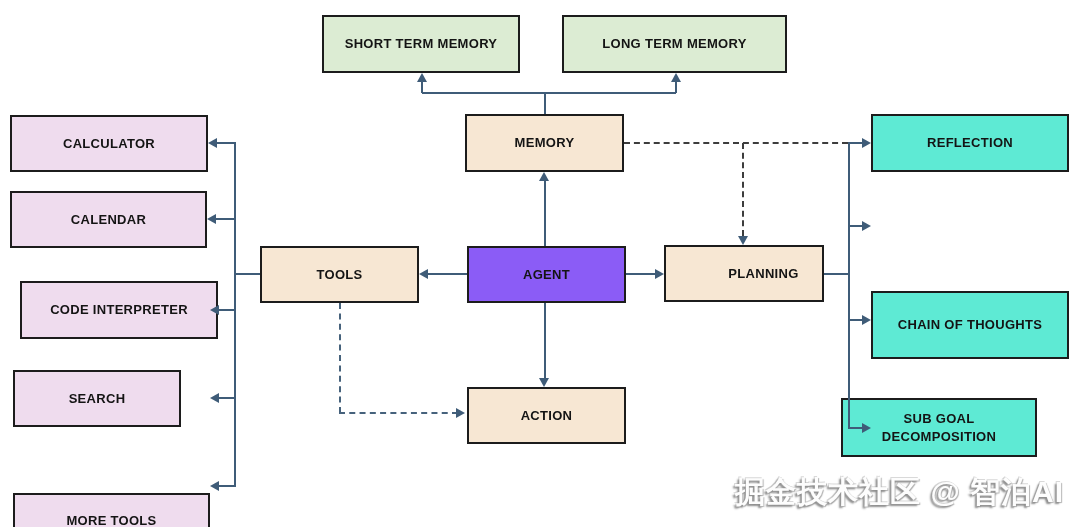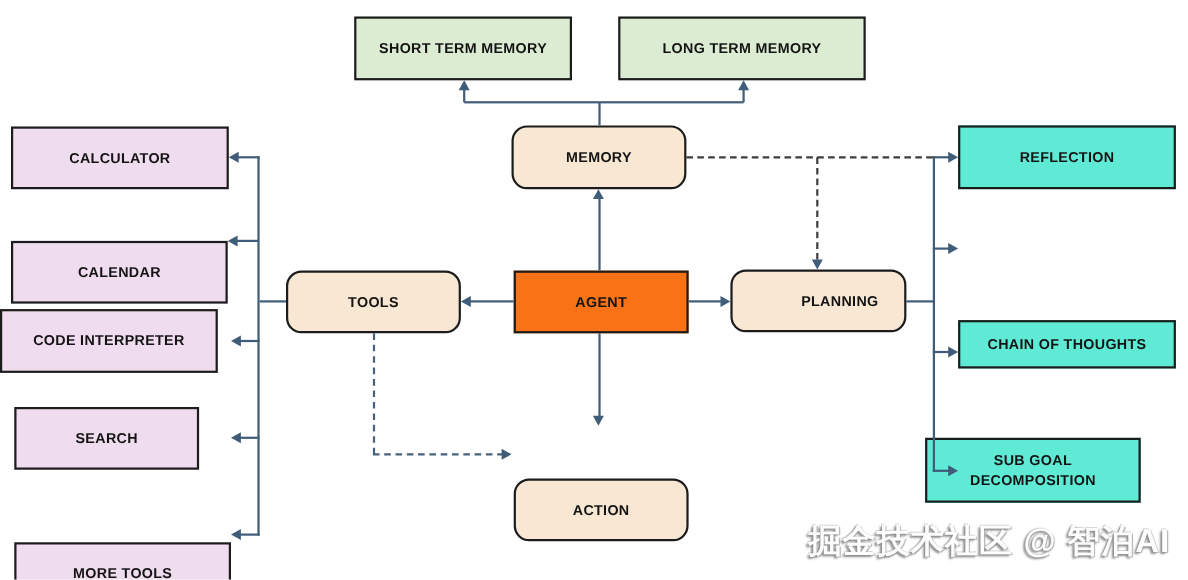--- a/index.html
+++ b/index.html
@@ -13,22 +13,22 @@
     position:relative;width:1080px;height:527px;background:#ffffff;
     font-family:"Liberation Sans","DejaVu Sans",sans-serif;overflow:hidden;
   }
   .node{
     position:absolute;border:2px solid var(--border);box-sizing:border-box;
     display:flex;align-items:center;justify-content:center;text-align:center;
     font-weight:bold;font-size:13px;letter-spacing:.3px;color:#141414;
   }
   .node span{white-space:pre-line;line-height:1.35;}
   .green {background:#dcecd3;}
-  .peach {background:#f7e7d3;border-radius:14px;}
-  .blue  {background:#f97316;}
+  .peach {background:#f7e7d3;}
+  .blue  {background:#8b5cf6;}
   .purple{background:#efdcee;}
   .gray  {background:#5eead4;}
   .hl{position:absolute;height:2px;background:var(--arrow);}
   .vl{position:absolute;width:2px;background:var(--arrow);}
   .hd{position:absolute;height:0;border-top:2px dashed var(--dash-dark);}
   .vd{position:absolute;width:0;border-left:2px dashed var(--dash-dark);}
   .hd.bluedash{border-top-color:var(--dash-blue);}
   .vd.bluedash{border-left-color:var(--dash-blue);}
   .ah{position:absolute;width:0;height:0;}
   .ah.up   {border-left:5px solid transparent;border-right:5px solid transparent;border-bottom:9px solid var(--arrow);}
@@ -57,44 +57,44 @@
     </div>
   <div class="node blue" style="left:467px;top:246px;width:159px;height:57px;">
       <span>AGENT</span>
     </div>
   <div class="node peach" style="left:260px;top:246px;width:159px;height:57px;">
       <span>TOOLS</span>
     </div>
   <div class="node peach" style="left:664px;top:245px;width:160px;height:57px;padding-left:39px;">
       <span>PLANNING</span>
     </div>
-  <div class="node peach" style="left:467px;top:387px;width:159px;height:57px;margin-top:48px;">
+  <div class="node peach" style="left:467px;top:387px;width:159px;height:57px;">
       <span>ACTION</span>
     </div>
 
   <div class="node purple" style="left:10px;top:115px;width:198px;height:57px;">
       <span>CALCULATOR</span>
     </div>
-  <div class="node purple" style="left:10px;top:191px;width:197px;height:57px;margin-top:28px;">
+  <div class="node purple" style="left:10px;top:191px;width:197px;height:57px;">
       <span>CALENDAR</span>
     </div>
-  <div class="node purple" style="left:0;top:281px;width:198px;height:58px;">
+  <div class="node purple" style="left:20px;top:281px;width:198px;height:58px;">
       <span>CODE INTERPRETER</span>
     </div>
   <div class="node purple" style="left:13px;top:370px;width:168px;height:57px;">
       <span>SEARCH</span>
     </div>
   <div class="node purple" style="left:13px;top:457px;width:197px;height:56px;margin-top:36px;">
       <span>MORE TOOLS</span>
     </div>
 
   <div class="node gray" style="left:871px;top:114px;width:198px;height:58px;">
       <span>REFLECTION</span>
     </div>
-  <div class="node gray" style="left:871px;top:291px;width:198px;height:44px;">
+  <div class="node gray" style="left:871px;top:291px;width:198px;height:68px;">
       <span>CHAIN OF THOUGHTS</span>
     </div>
   <div class="node gray" style="left:841px;top:398px;width:196px;height:59px;">
       <span>SUB GOAL
 DECOMPOSITION</span>
     </div>
 
   <div class="vl" style="left:544px;top:93px;height:21px;"></div>
   <div class="hl" style="left:422px;top:92px;width:254px;"></div>
   <div class="vl" style="left:421px;top:80px;height:13px;"></div>

